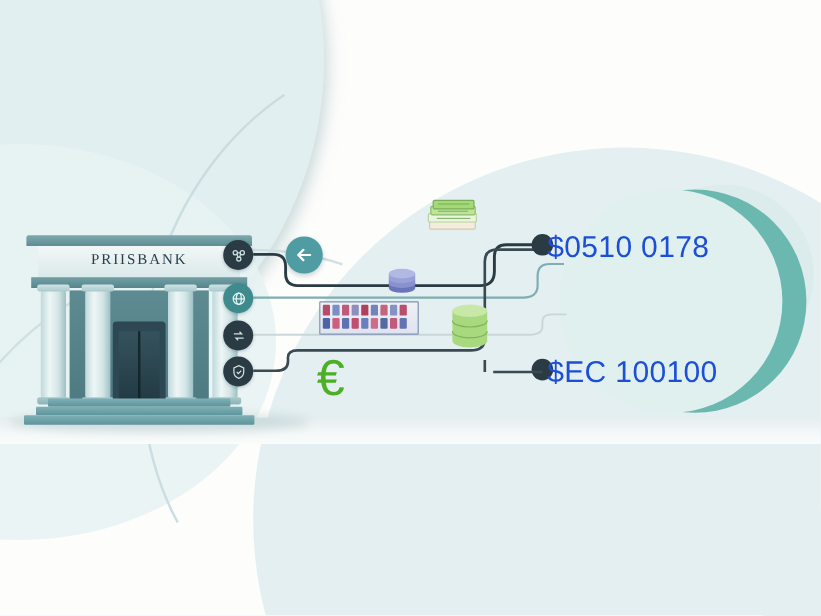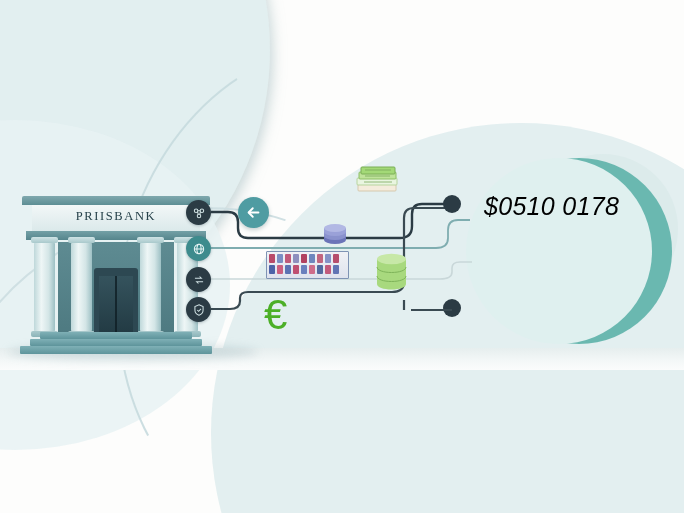--- a/index.html
+++ b/index.html
@@ -290,24 +290,23 @@
   }
   #circle-front {
     position: absolute;
     left: 466px; top: 158px;
     width: 186px; height: 186px;
     border-radius: 50%;
     background: #dff0ef;
   }
   .readout {
     position: absolute;
-    left: 484px;
-    color: #000000;
+    left: 456px;
+    color: #1d4ed8;
     white-space: nowrap;
-    font-style: italic;
   }
   #readout-1 {
     top: 192px;
     font-size: 25px;
     font-weight: 400;
     letter-spacing: .3px;
   }
   #readout-2 {
     top: 242px;
     font-size: 23px;
@@ -447,14 +446,15 @@
       <span class="note-tick" style="left:40px;background:#cf6c8a"></span>
       <span class="note-tick" style="left:48px;background:#53699f"></span>
       <span class="note-tick" style="left:56px;background:#c25a7b"></span>
       <span class="note-tick" style="left:64px;background:#6174b4"></span>
     </div>
   </div>
 
   <div id="euro-symbol">€</div>
 
   <div class="readout" id="readout-1">$0510 0178</div>
+  <div class="readout" id="readout-3">$EC 100100</div>
 
 </div>
 
 </body></html>

